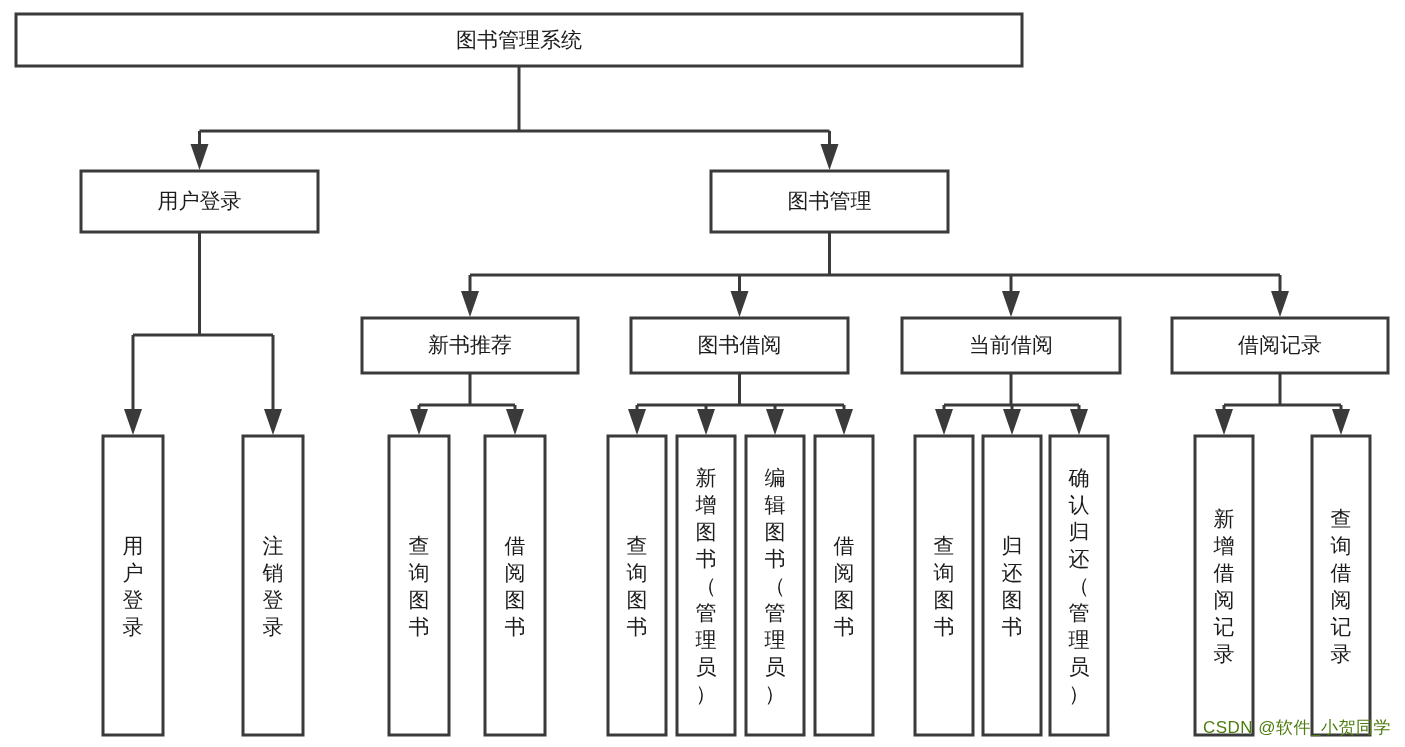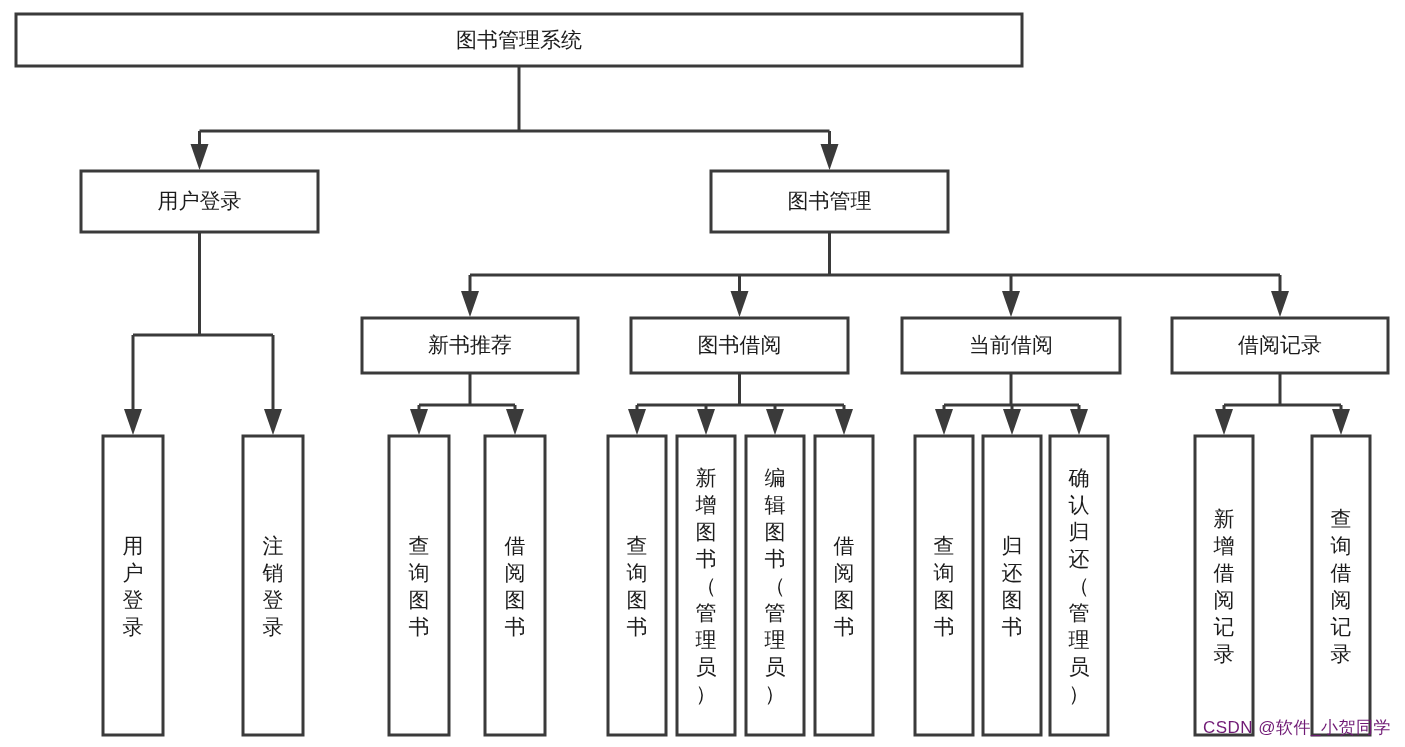--- a/index.html
+++ b/index.html
@@ -52,21 +52,21 @@
     font-size: 21px;
     fill: #1c1c1c;
     text-anchor: middle;
   }
   .watermark-text {
     position: absolute;
     right: 14px;
     bottom: 8px;
     font-family: "Liberation Sans", "DejaVu Sans", sans-serif;
     font-size: 17px;
-    color: #701a75;
+    color: #4d7c0f;
     letter-spacing: 0.5px;
     white-space: nowrap;
     user-select: none;
   }
 </style>
 </head>
 <body>
 
 <div id="diagram-root">
   <svg id="tree-svg" viewBox="0 0 1405 747">

